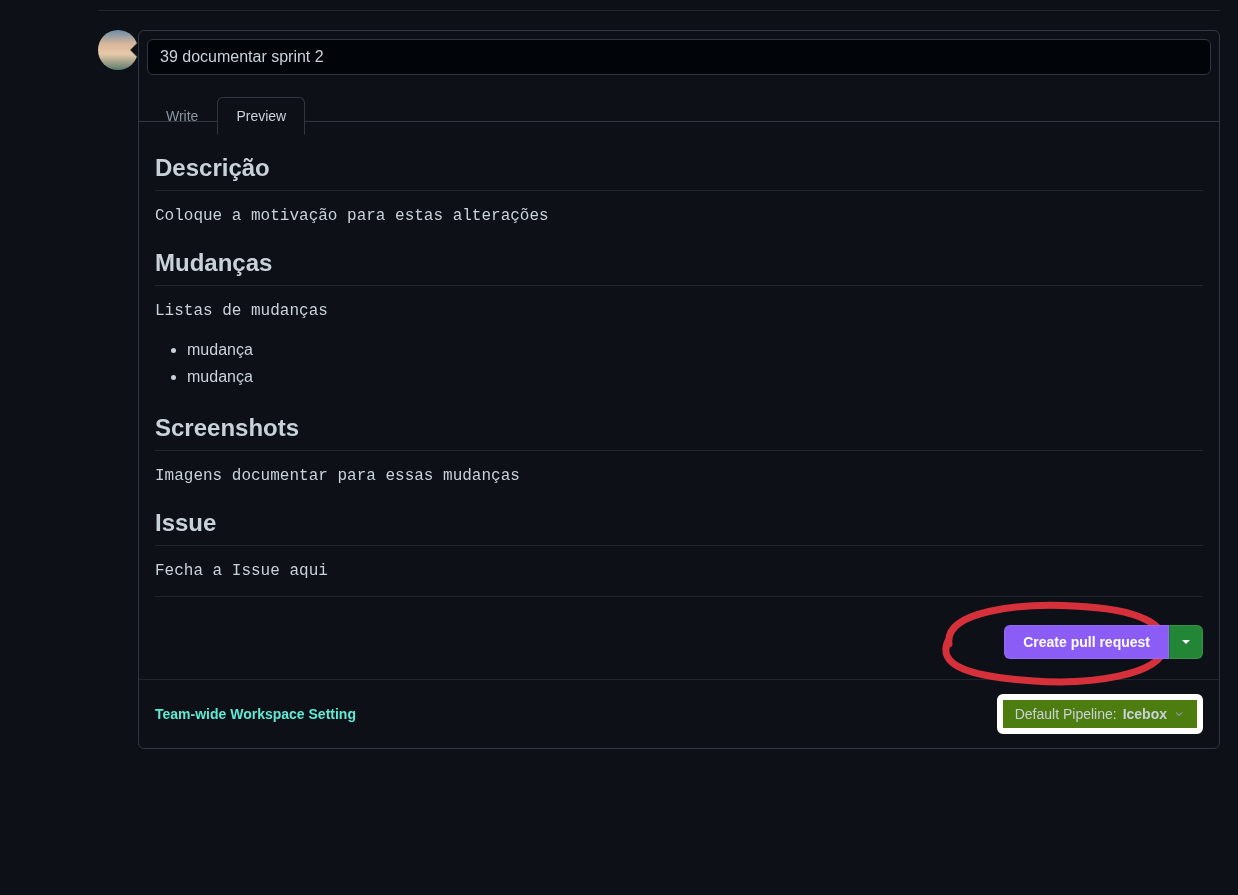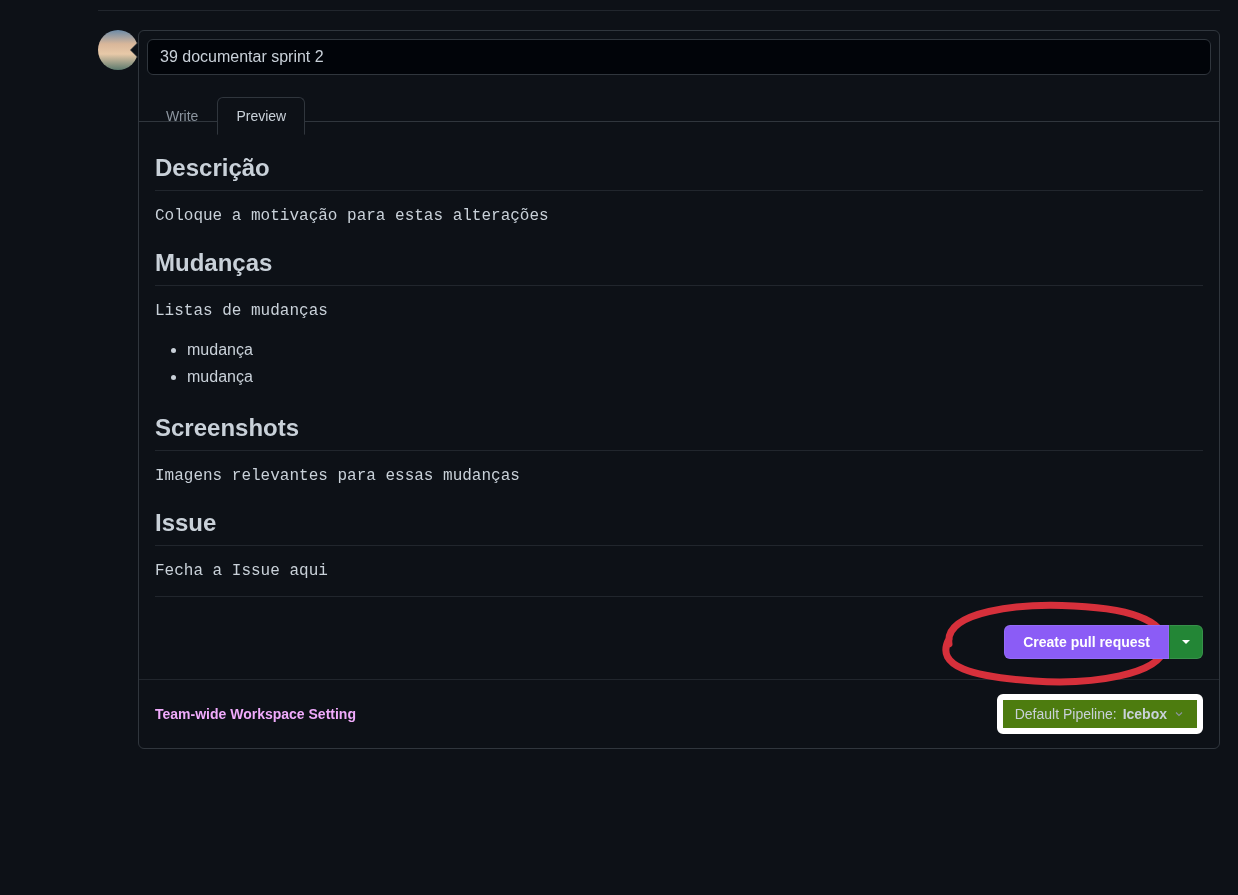--- a/index.html
+++ b/index.html
@@ -175,21 +175,21 @@
     .footer {
       display: flex;
       justify-content: space-between;
       align-items: center;
       padding: 14px 16px;
       border-top: 1px solid #21262d;
     }
     .footer-label {
       font-weight: 600;
       font-size: 14px;
-      color: #f0abfc;
+      color: #5eead4;
     }
     .pipeline-btn {
       background-color: #4d7c0f;
       border: 6px solid #ffffff;
       border-radius: 6px;
       padding: 6px 12px;
       color: #c9d1d9;
       font-size: 14px;
       display: flex;
       align-items: center;
@@ -228,21 +228,21 @@
         <p>Coloque a motivação para estas alterações</p>
 
         <h2>Mudanças</h2>
         <p>Listas de mudanças</p>
         <ul>
           <li>mudança</li>
           <li>mudança</li>
         </ul>
 
         <h2>Screenshots</h2>
-        <p>Imagens relevantes para essas mudanças</p>
+        <p>Imagens documentar para essas mudanças</p>
 
         <h2>Issue</h2>
         <p>Fecha a Issue aqui</p>
 
         <div class="content-divider"></div>
       </div>
 
       <div class="actions">
         <svg class="highlight-annotation" style="left:780px; top:-14px;" width="260" height="90" viewBox="0 0 260 90">
           <path d="M 30 45 C 25 12, 100 4, 155 7 C 220 10, 250 25, 245 50 C 240 75, 175 86, 115 82 C 55 78, 15 68, 30 40" stroke="#d6303b" stroke-width="7" fill="none" stroke-linecap="round"></path>

